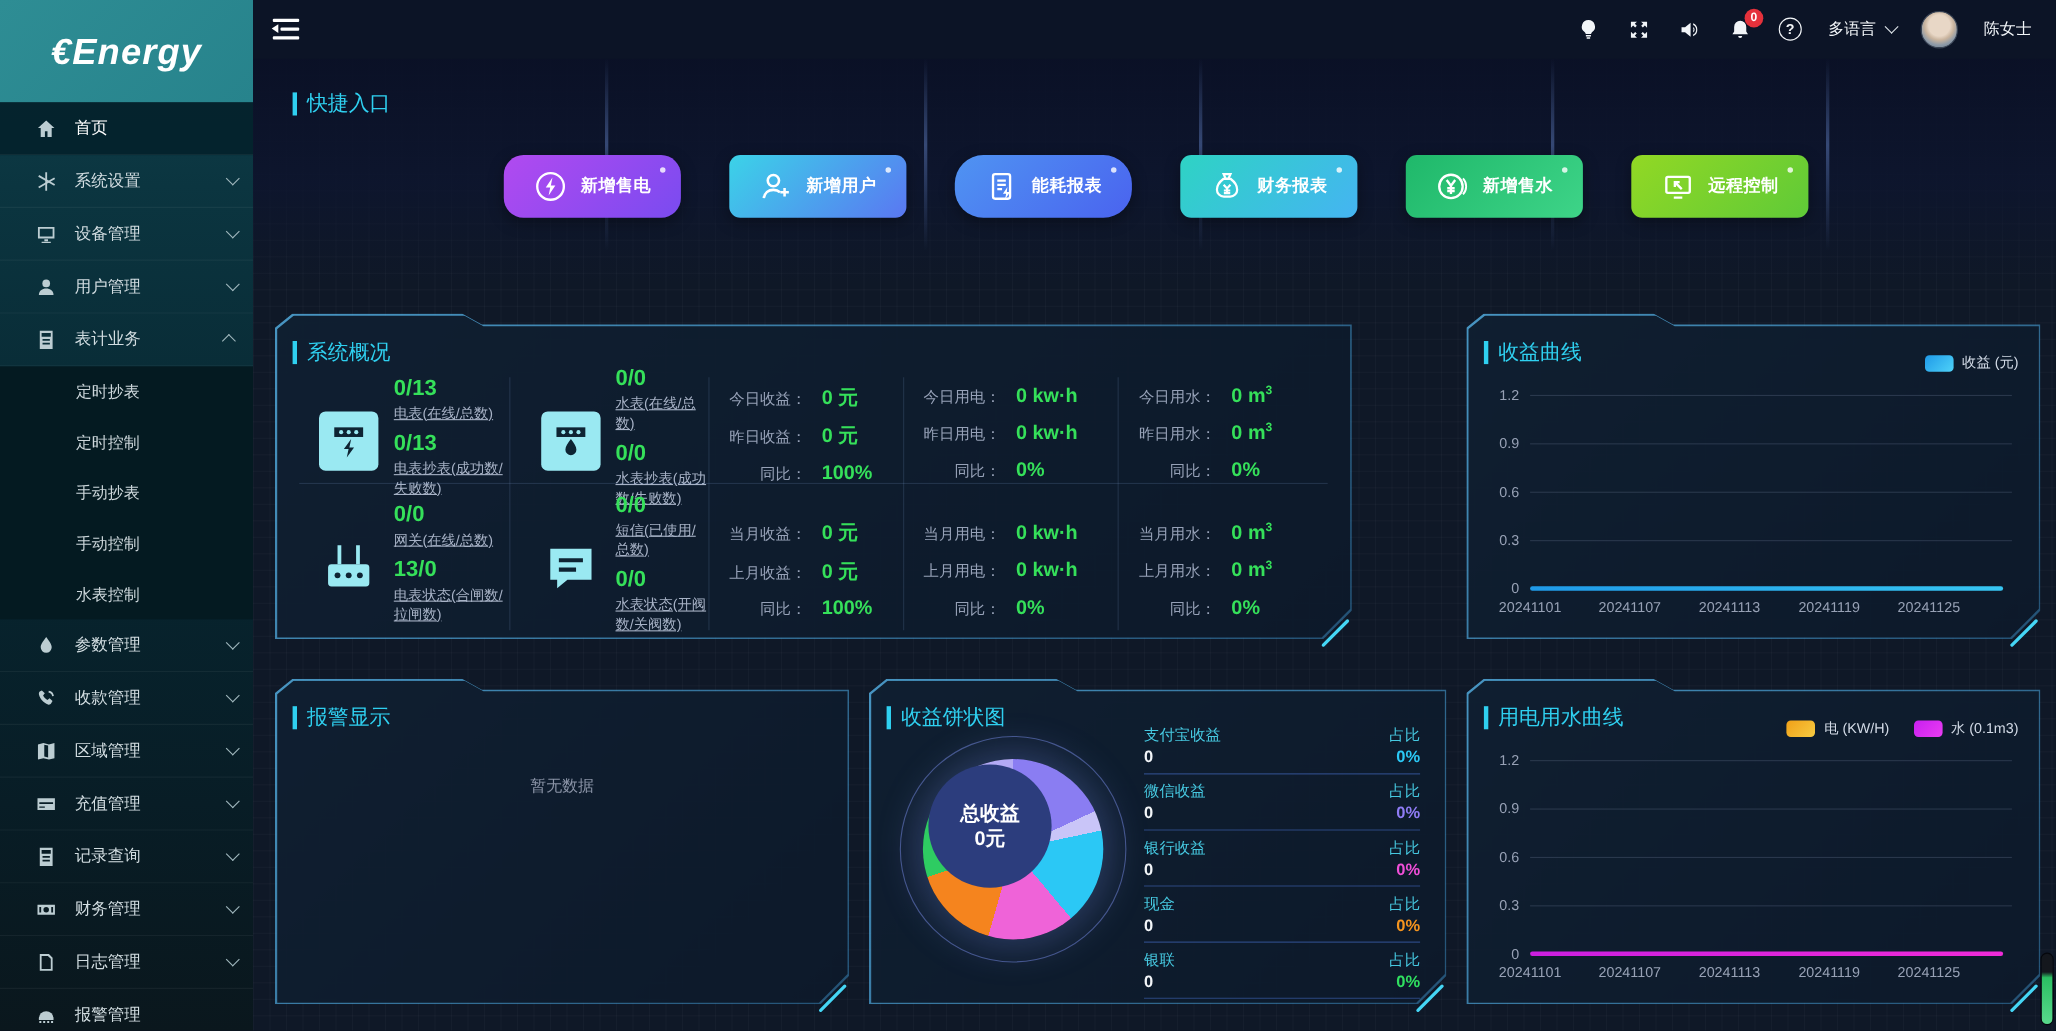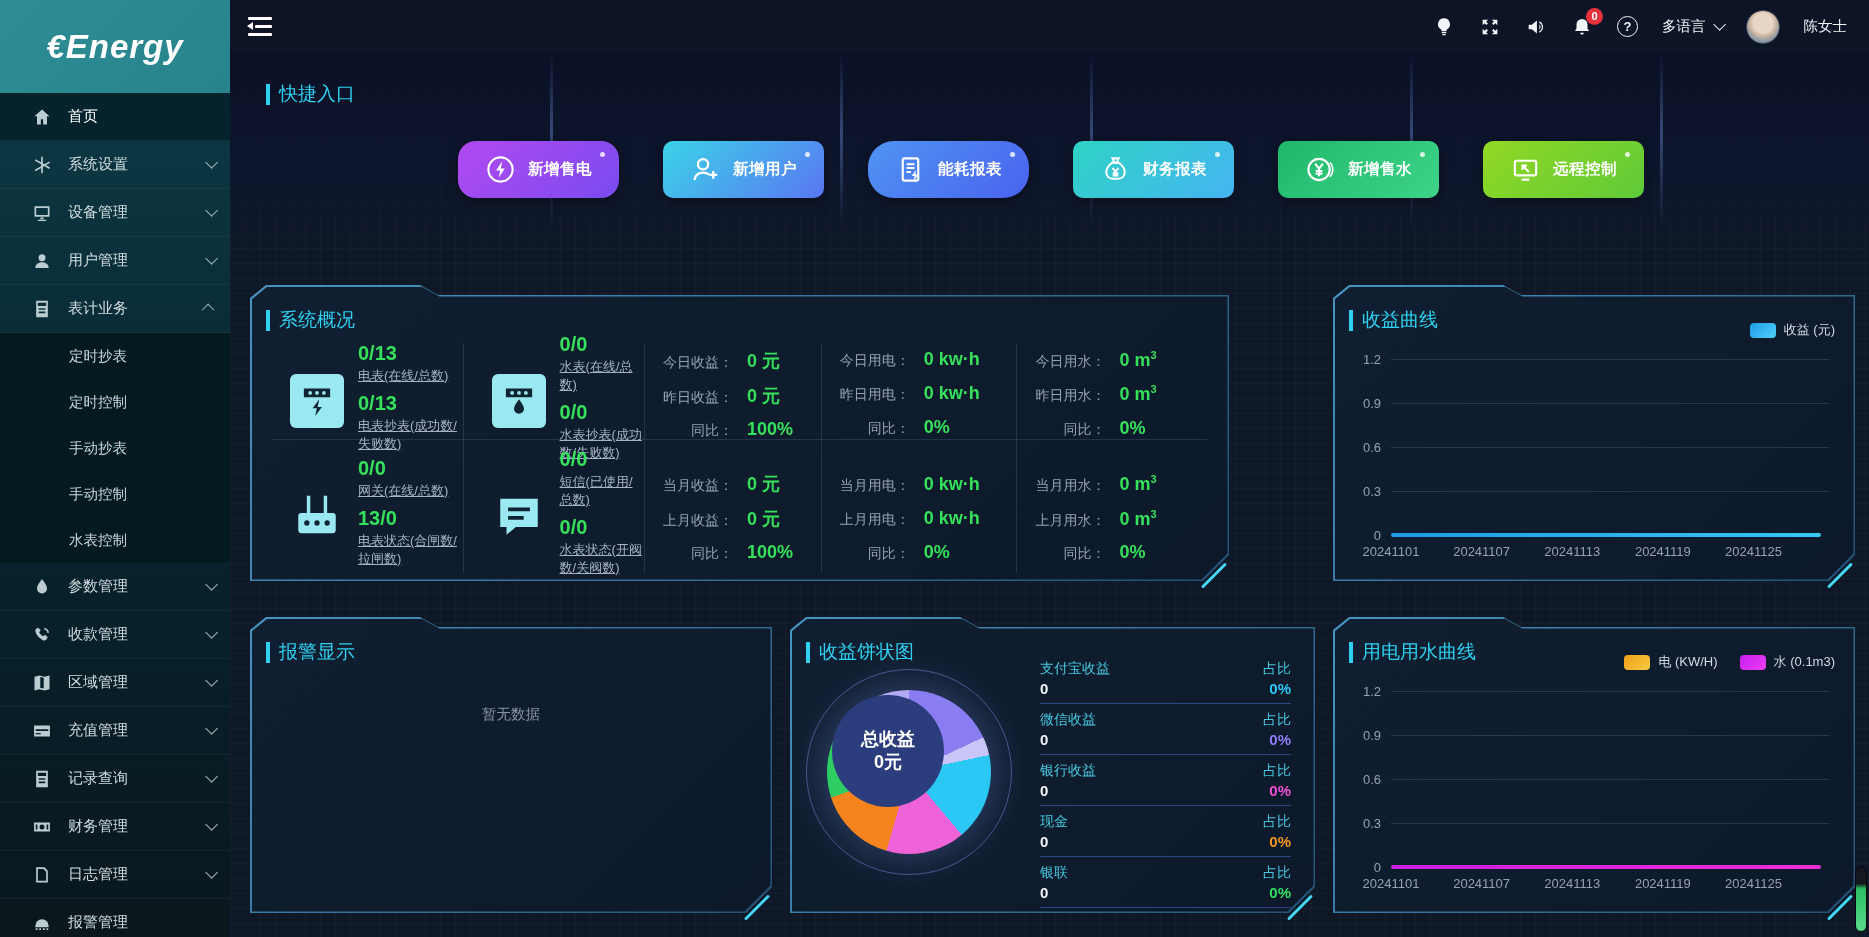--- a/index.html
+++ b/index.html
@@ -125,21 +125,21 @@
   .xtick { position:absolute; top:calc(100% + 9px); transform:translateX(-50%);
     color:#97a1b5; font-size:13px; white-space:nowrap; }
   .zero-line { position:absolute; left:0; bottom:-2px; height:4.5px; width:calc(100% - 8px);
     border-radius:3px; }
 
   
   .empty-text { position:absolute; left:0; right:0; top:88px; text-align:center;
     color:#8a93a6; font-size:14.5px; z-index:2; }
 
   
-  .donut-wrap { position:absolute; left:16px; top:52px; width:206px; height:206px; z-index:2; }
+  .donut-wrap { position:absolute; left:28px; top:52px; width:206px; height:206px; z-index:2; }
   .donut-ring { position:absolute; inset:0; border-radius:50%;
     border:1px solid rgba(120,140,230,0.5); }
   .donut { position:absolute; left:21px; top:21px; width:164px; height:164px; border-radius:50%;
     box-shadow:0 0 34px 8px rgba(120,140,230,0.28); }
   .donut-hole { position:absolute; left:26px; top:26px; width:112px; height:112px;
     border-radius:50%; background:#2c3d7d; display:flex; flex-direction:column;
     align-items:center; justify-content:center; color:#fff; font-weight:bold; font-size:18px;
     line-height:1.3; }
   .pie-legend { position:absolute; left:250px; right:24px; top:36px; z-index:2; }
   .pl-row { padding:7px 0 6px; border-bottom:1px solid rgba(70,110,200,0.55); }

